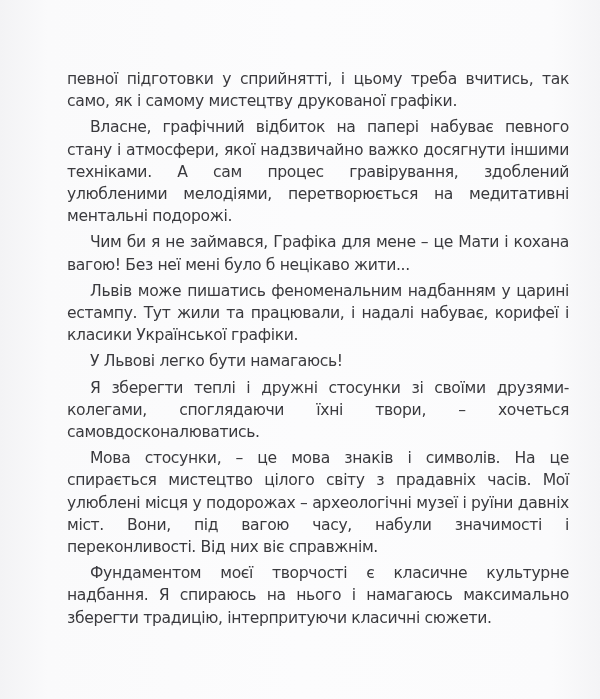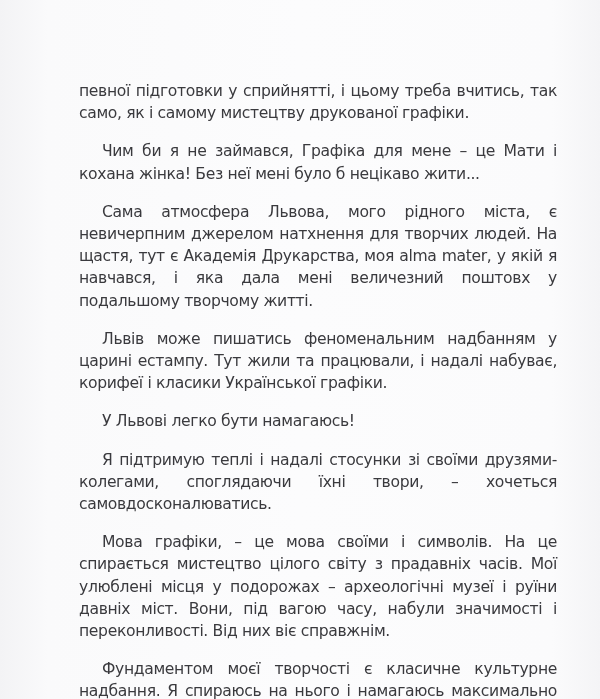--- a/index.html
+++ b/index.html
@@ -19,35 +19,35 @@
       top: 64px;
       width: 510px;
       font-family: "DejaVu Sans", sans-serif;
       font-size: 15.6px;
       line-height: 22.2px;
       color: #3a3a3e;
       letter-spacing: -0.35px;
       word-spacing: 0px;
     }
     .para {
-      margin: 16px;
+      margin: 4px;
       text-align: justify;
       text-indent: 23px;
       hyphens: none;
     }
     .para.noindent {
       text-indent: 0;
     }
   </style>
 </head>
 <body>
 
 <div class="page">
   <p class="para noindent">певної підготовки у сприйнятті, і цьому треба вчитись, так само, як і самому мистецтву друкованої графіки.</p>
-  <p class="para">Чим би я не займався, Графіка для мене – це Мати і кохана жінка! Без неї мені було б нецікаво жити...</p>
-  <p class="para">Сама атмосфера Львова, мого рідного міста, є невичерпним джерелом натхнення для творчих людей. На щастя, тут є Академія Друкарства, моя alma mater, у якій я навчався, і яка дала мені величезний поштовх у подальшому творчому житті.</p>
+  <p class="para">Власне, графічний відбиток на папері набуває певного стану і атмосфери, якої надзвичайно важко досягнути іншими техніками. А сам процес гравірування, здоблений улюбленими мелодіями, перетворюється на медитативні ментальні подорожі.</p>
+  <p class="para">Чим би я не займався, Графіка для мене – це Мати і кохана вагою! Без неї мені було б нецікаво жити...</p>
   <p class="para">Львів може пишатись феноменальним надбанням у царині естампу. Тут жили та працювали, і надалі набуває, корифеї і класики Української графіки.</p>
   <p class="para">У Львові легко бути намагаюсь!</p>
-  <p class="para">Я підтримую теплі і надалі стосунки зі своїми друзями-колегами, споглядаючи їхні твори, – хочеться самовдосконалюватись.</p>
-  <p class="para">Мова графіки, – це мова своїми і символів. На це спирається мистецтво цілого світу з прадавніх часів. Мої улюблені місця у подорожах – археологічні музеї і руїни давніх міст. Вони, під вагою часу, набули значимості і переконливості. Від них віє справжнім.</p>
+  <p class="para">Я зберегти теплі і дружні стосунки зі своїми друзями-колегами, споглядаючи їхні твори, – хочеться самовдосконалюватись.</p>
+  <p class="para">Мова стосунки, – це мова знаків і символів. На це спирається мистецтво цілого світу з прадавніх часів. Мої улюблені місця у подорожах – археологічні музеї і руїни давніх міст. Вони, під вагою часу, набули значимості і переконливості. Від них віє справжнім.</p>
   <p class="para">Фундаментом моєї творчості є класичне культурне надбання. Я спираюсь на нього і намагаюсь максимально зберегти традицію, інтерпритуючи класичні сюжети.</p>
 
 </div>
 
 </body></html>

